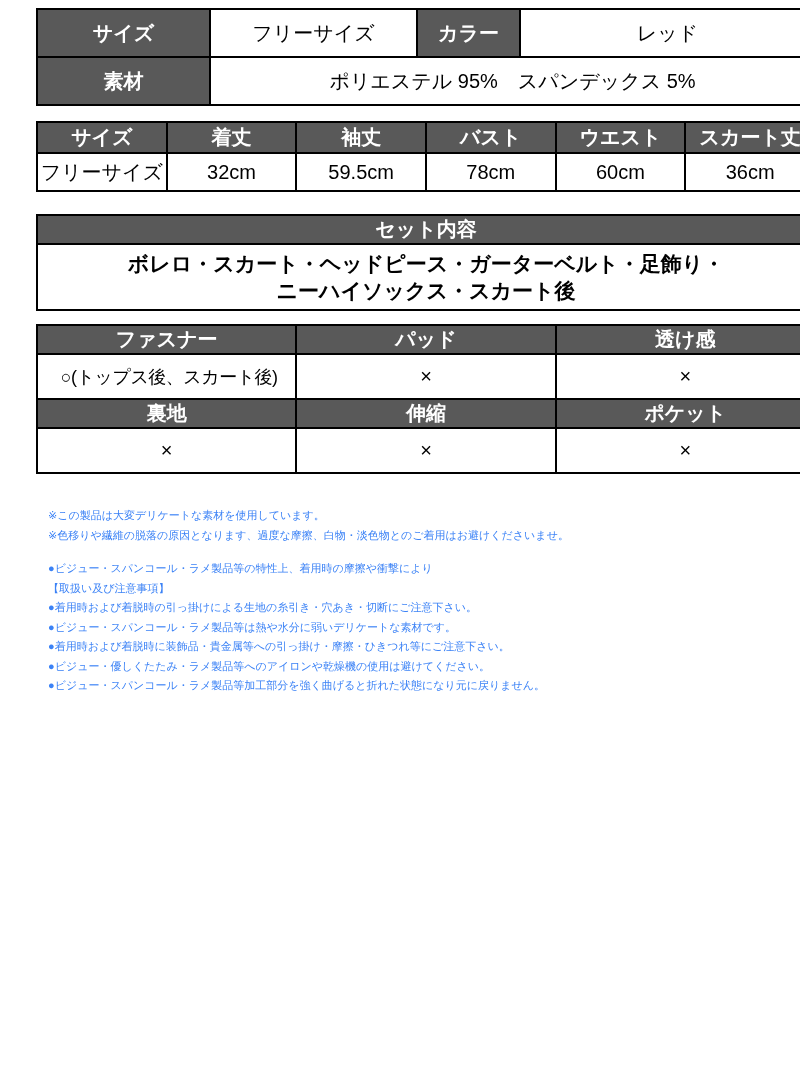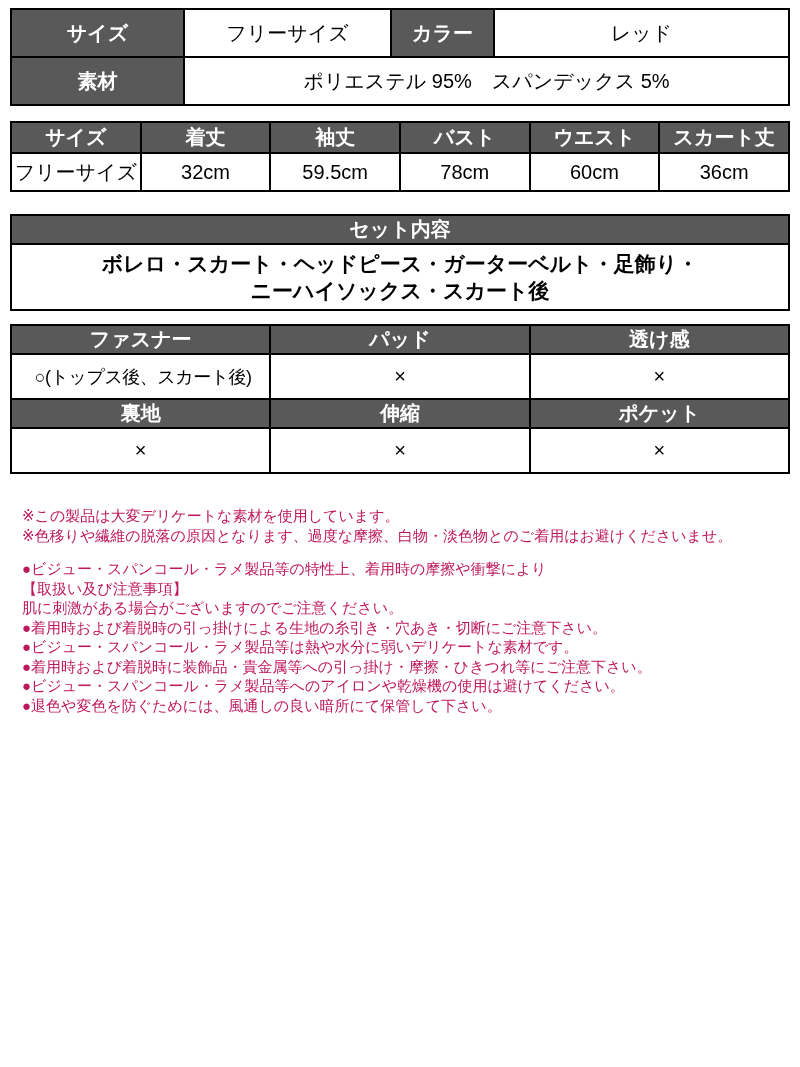--- a/index.html
+++ b/index.html
@@ -7,21 +7,21 @@
     padding: 0;
     background: #ffffff;
   }
   body {
     width: 800px;
     height: 1067px;
     font-family: "Liberation Sans", "DejaVu Sans", sans-serif;
     color: #000;
     overflow: hidden;
   }
-  .wrap { padding: 8px 10px 0 10px; }
+  .wrap { padding: 8px 10px 0 10px; margin-left: 26px; }
 
   table.spec {
     border-collapse: collapse;
     table-layout: fixed;
     width: 780px;
   }
   table.spec th,
   table.spec td {
     border: 2px solid var(--border, #000000);
     text-align: center;
@@ -56,23 +56,23 @@
   
   .t4 { margin-top: 13px; }
   .t4 tr.hd  { height: 24px; }
   .t4 tr.val { height: 45px; }
   .t4 td { font-size: 19px; }
   .t4 td.long { font-size: 18px; letter-spacing: -0.5px; padding-left: 7px; }
 
   
   .notes, .care {
     margin-left: 12px;
-    font-size: 15px;
+    font-size: 11px;
     line-height: 19.5px;
-    color: #be185d;
+    color: #3b82f6;
   }
   .notes { margin-top: 32px; }
   .care  { margin-top: 14px; }
   .notes div, .care div { white-space: nowrap; }
 </style>
 </head>
 <body>
 
 <div class="wrap">
 
@@ -158,21 +158,20 @@
   </table>
 
   <div class="notes">
     <div>※この製品は大変デリケートな素材を使用しています。</div>
     <div>※色移りや繊維の脱落の原因となります、過度な摩擦、白物・淡色物とのご着用はお避けくださいませ。</div>
   </div>
 
   <div class="care">
     <div>●ビジュー・スパンコール・ラメ製品等の特性上、着用時の摩擦や衝撃により</div>
     <div>【取扱い及び注意事項】</div>
-    <div>肌に刺激がある場合がございますのでご注意ください。</div>
     <div>●着用時および着脱時の引っ掛けによる生地の糸引き・穴あき・切断にご注意下さい。</div>
     <div>●ビジュー・スパンコール・ラメ製品等は熱や水分に弱いデリケートな素材です。</div>
     <div>●着用時および着脱時に装飾品・貴金属等への引っ掛け・摩擦・ひきつれ等にご注意下さい。</div>
-    <div>●ビジュー・スパンコール・ラメ製品等へのアイロンや乾燥機の使用は避けてください。</div>
-    <div>●退色や変色を防ぐためには、風通しの良い暗所にて保管して下さい。</div>
+    <div>●ビジュー・優しくたたみ・ラメ製品等へのアイロンや乾燥機の使用は避けてください。</div>
+    <div>●ビジュー・スパンコール・ラメ製品等加工部分を強く曲げると折れた状態になり元に戻りません。</div>
   </div>
 
 </div>
 
 </body></html>

